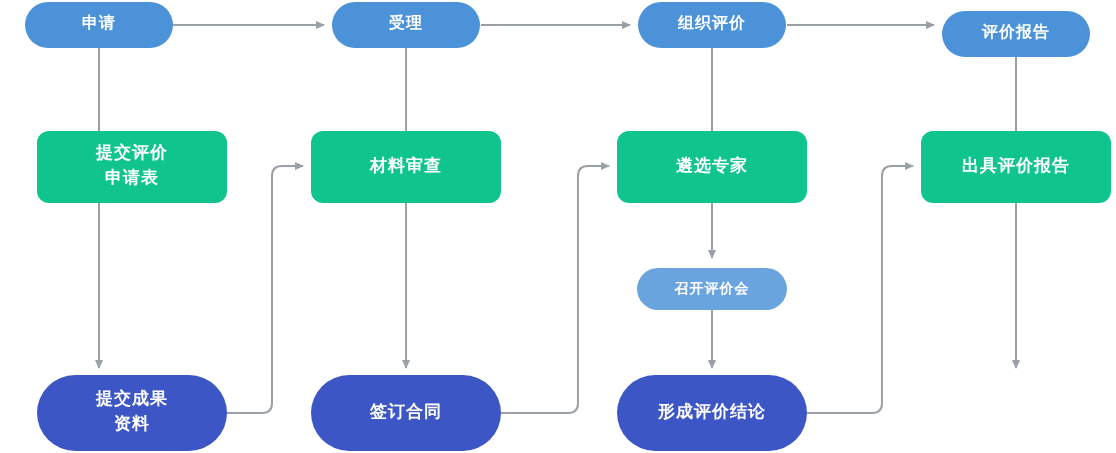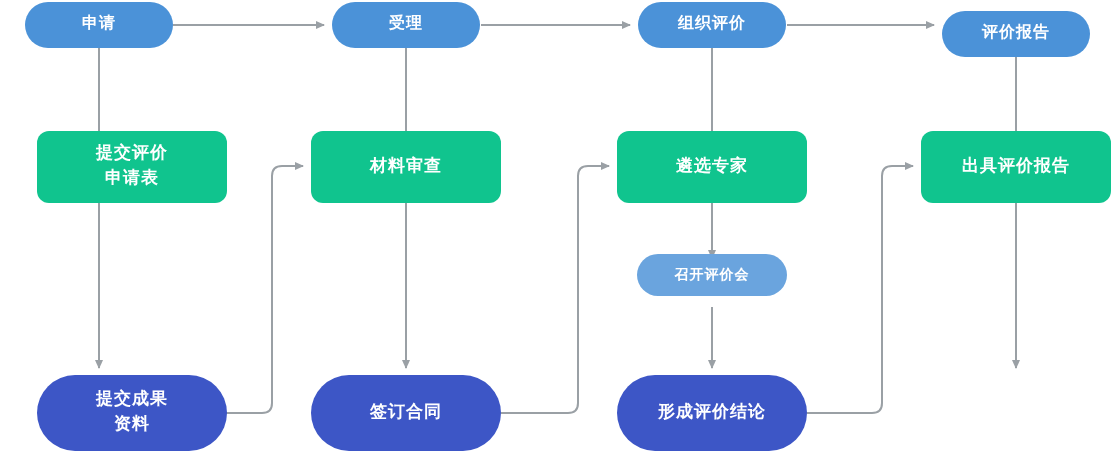--- a/index.html
+++ b/index.html
@@ -63,21 +63,21 @@
     width: 190px;
     height: 76px;
     top: 375px;
     border-radius: 38px;
     background: var(--result_blue);
     font-size: 17px;
   }
   .meeting {
     width: 150px;
     height: 42px;
-    top: 254px;
+    top: 268px;
     left: 637px;
     border-radius: 21px;
     background: var(--meeting_blue);
     font-size: 14px;
   }
   .c1s { left: 25px; }
   .c2s { left: 332px; }
   .c3s { left: 638px; }
   .c4s { left: 942px; margin-top: 9px; }
   .c1 { left: 5px; margin-left: 32px; }

